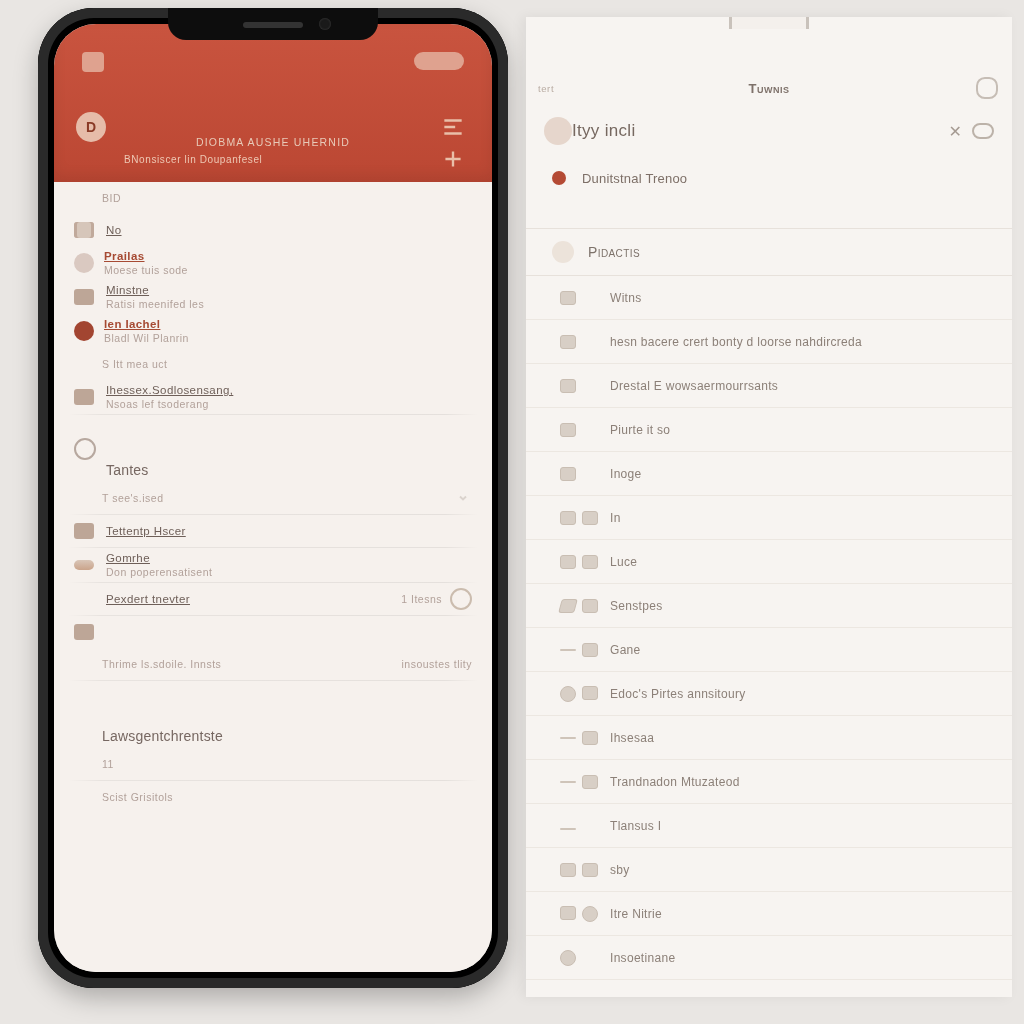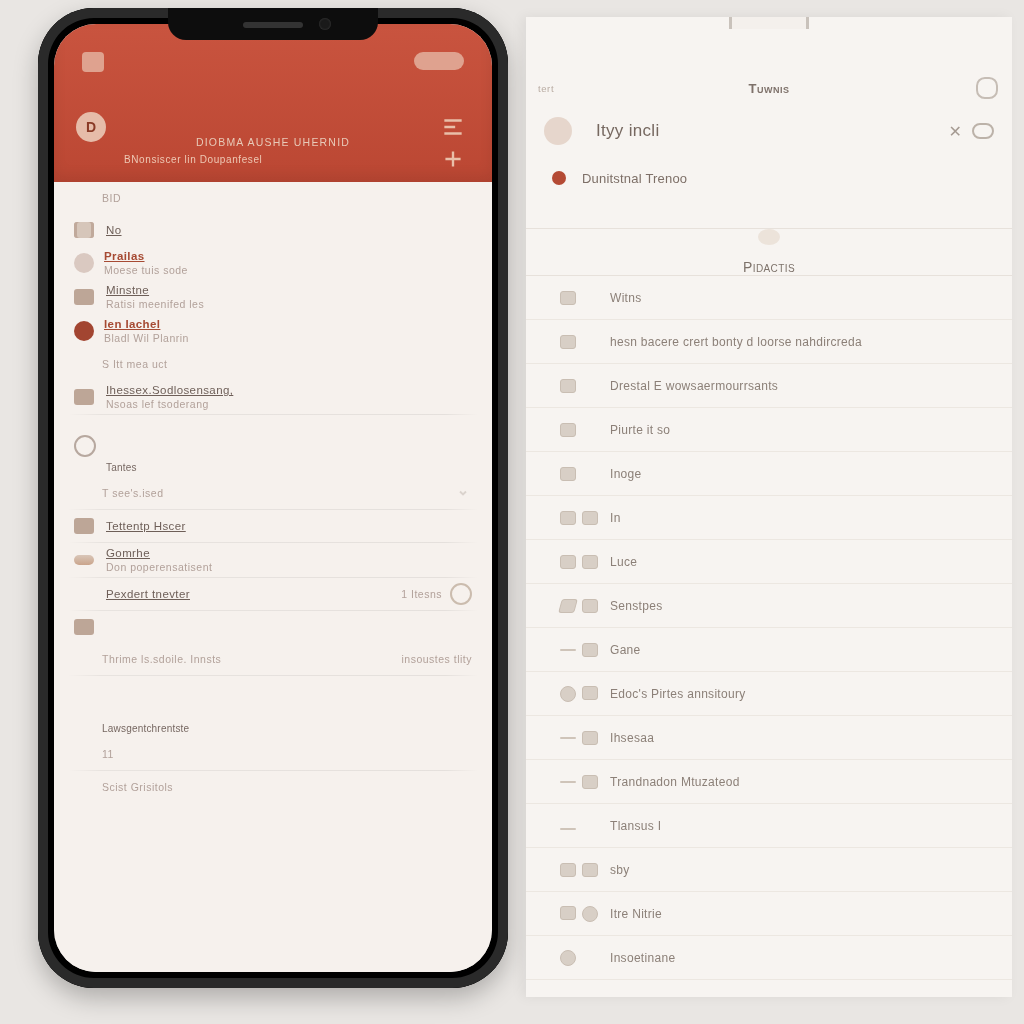--- a/index.html
+++ b/index.html
@@ -96,21 +96,21 @@
   .dot { width:20px; height:20px; border-radius:50%; background:#dac9c1; margin-right:10px; flex:0 0 auto; }
   .dot.o { width:22px; height:22px; border:2px solid #b7a89f; background:transparent; }
   .dot.red { background:#a24531; }
   .ico { width:20px; height:16px; margin-right:12px; flex:0 0 auto; border-radius:3px; }
   .ico.bar { background:#d6c6ba; box-shadow: inset 3px 0 0 #c0a99b, inset -3px 0 0 #c0a99b; }
   .ico.slab { background:#bda697; }
   .ico.wave { background:linear-gradient(#d9c6b8,#caa48b); border-radius:9px; height:10px; }
   .stack { display:flex; flex-direction:column; gap:2px; }
   .chev { margin-left:auto; width:18px; height:18px; opacity:.35; }
   .chev svg { width:100%; height:100%; }
-  .big-label { font-size:10px; color:#766761; letter-spacing:.2px;margin-top:43px; }
+  .big-label { font-size:14px; color:#766761; letter-spacing:.2px;margin-top:43px; }
   .footer-fade { position:absolute; left:0; right:0; bottom:0; height:90px;
     background:linear-gradient(to bottom, rgba(246,241,237,0), rgba(246,241,237,.9)); pointer-events:none; }
 
   
   .panel {
     position:absolute; left:526px; top:17px; width:486px; height:980px;
     background:#f7f4f1;
     box-shadow:-4px 0 12px rgba(0,0,0,.06);
     overflow:hidden;
   }
@@ -123,34 +123,34 @@
   .panel-head {
     position:relative; height:32px; display:flex; align-items:center; justify-content:center;
   }
   .panel-head .left-chip {
     position:absolute; left:12px; font-size:9.5px; color:#b9aca3; letter-spacing:.6px;
   }
   .panel-head .center { font-size:13px; color:#7e716a; letter-spacing:.5px; font-variant:small-caps;font-weight:bold; }
   .panel-head .right-dot {
     position:absolute; right:14px; width:22px; height:22px; border:2px solid #c6bdb5; border-radius:40%;
   }
-  .panel-row { display:flex; align-items:center; height:54px; padding:0 18px; gap:24px; }
+  .panel-row { display:flex; align-items:center; height:54px; padding:0 18px; gap:0; }
   .panel-row .lead {
     width:28px; height:28px; border-radius:50%; background:#e6d6cc; flex:0 0 auto;
   }
   .panel-title { font-size:17px; color:#766860; letter-spacing:.3px; }
   .panel-row .tail { margin-left:auto; display:flex; gap:10px; align-items:center; }
   .xicon { font-size:16px; color:#a59a92; }
   .pill { width:22px; height:16px; border:2px solid #bcb2a9; border-radius:10px; }
 
   .panel-sub { display:flex; align-items:center; height:40px; padding:0 26px; gap:16px; }
   .reddot { width:14px; height:14px; border-radius:50%; background:#b44a34; }
   .sub-label { font-size:13px; color:#7d6f67; letter-spacing:.2px; }
 
-  .section-head { display:flex; align-items:center; height:48px; padding:0 26px; gap:14px; border-top:1px solid #e7e1db; border-bottom:1px solid #e7e1db;flex-direction:column; }
+  .section-head { display:flex; align-items:center; height:48px; padding:6px 26px; gap:14px; border-top:1px solid #e7e1db; border-bottom:1px solid #e7e1db; }
   .section-head .coin {
     width:22px; height:22px; border-radius:50%; background:#ece3da;
   }
   .section-head .coin-label { font-size:14px; color:#7d726a; letter-spacing:.4px; font-variant:small-caps; }
 
   .p-list .p-item {
     display:flex; align-items:center; gap:10px; height:44px; padding:0 34px;
     border-bottom:1px solid #ece7e1;
   }
   .p-item .glyph { display:flex; gap:6px; width:40px; flex:0 0 auto; }

